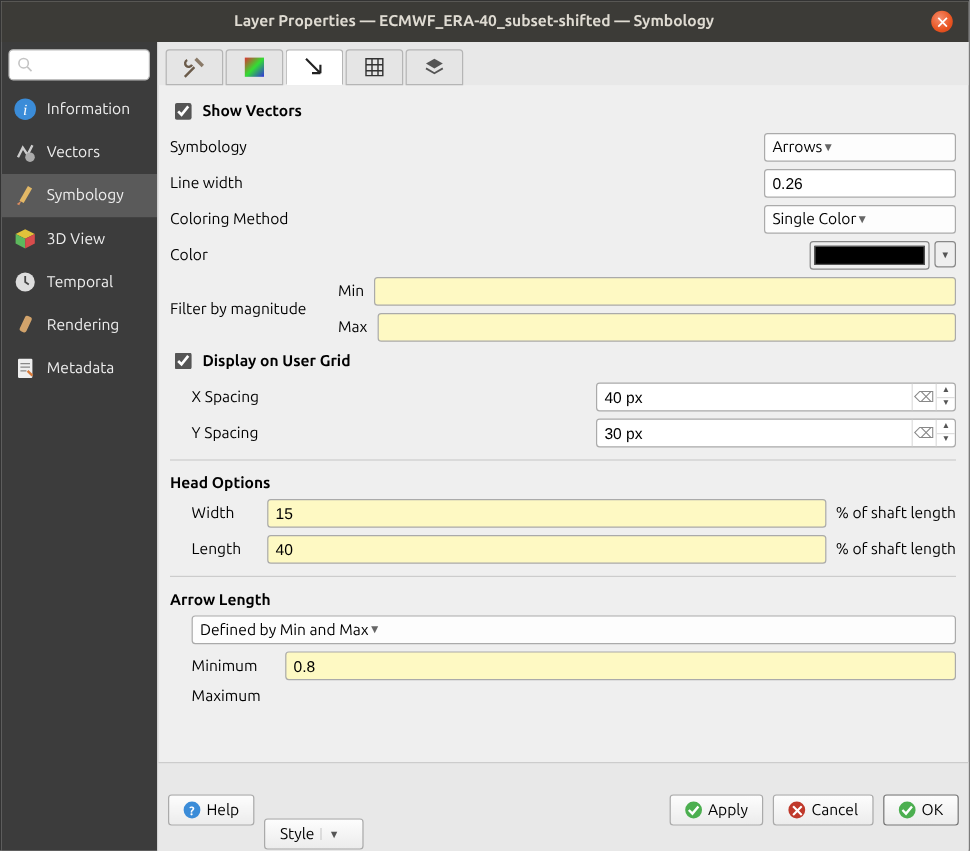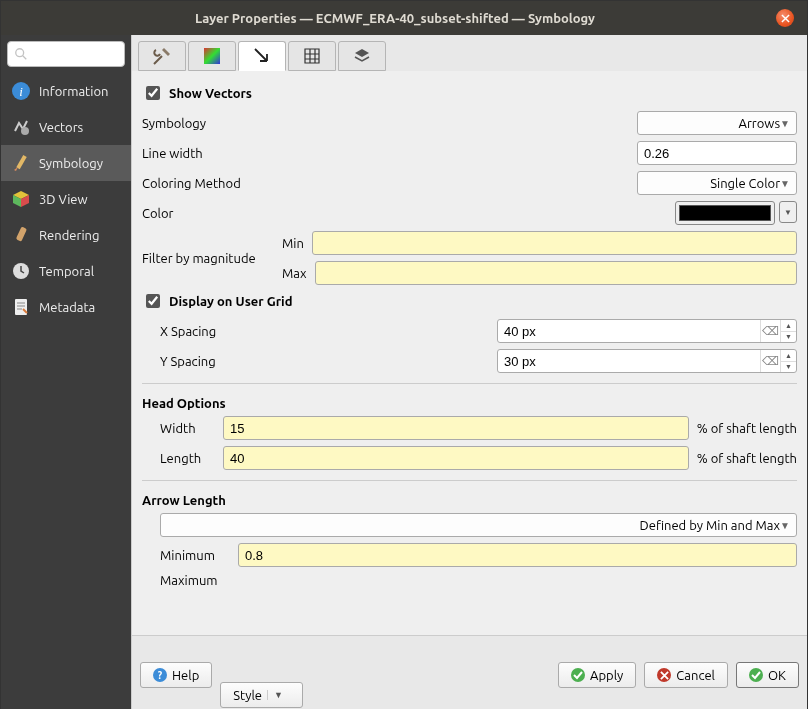--- a/index.html
+++ b/index.html
@@ -109,21 +109,21 @@
   }
   .form-row .lbl { width: 130px; flex-shrink:0; }
   .form-row .lbl-short { width: 80px; flex-shrink:0; }
   select, .dropdown {
     background: #fdfdfd;
     border: 1px solid #aaa;
     border-radius: 3px;
     height: 24px;
     padding: 0 6px;
     font-size: 13px;
-    display:flex;align-items:center;justify-content:flex-end;
+    display:flex;align-items:center;justify-content:flex-start;
     cursor:pointer;
   }
   .dropdown .chev { color:#666;font-size:10px; }
   .spin {
     display:flex;
     border: 1px solid #aaa;
     border-radius: 3px;
     height: 24px;
     background:#fff;
     align-items:stretch;
@@ -243,33 +243,33 @@
               <path d="M10 2 L18 6 L10 10 L2 6 Z" fill="#e2c23a"></path>
               <path d="M2 6 L10 10 L10 18 L2 14 Z" fill="#5db85d"></path>
               <path d="M18 6 L10 10 L10 18 L18 14 Z" fill="#d84c4c"></path>
             </svg>
         </span>
         <span>3D View</span>
       </div>
       <div class="nav-item">
         <span class="nav-icon">
           <svg viewBox="0 0 20 20" width="20" height="20">
-              <rect x="7" y="2" width="6" height="14" rx="2" fill="#d2a36b" transform="rotate(25 10 10)"></rect>
-            </svg>
-        </span>
-        <span>Rendering</span>
-      </div>
-      <div class="nav-item">
-        <span class="nav-icon">
-          <svg viewBox="0 0 20 20" width="20" height="20">
               <circle cx="10" cy="10" r="8" fill="#ddd"></circle>
               <path d="M10 5 L10 10 L13 12" stroke="#444" stroke-width="1.5" fill="none"></path>
             </svg>
         </span>
         <span>Temporal</span>
+      </div>
+      <div class="nav-item">
+        <span class="nav-icon">
+          <svg viewBox="0 0 20 20" width="20" height="20">
+              <rect x="7" y="2" width="6" height="14" rx="2" fill="#d2a36b" transform="rotate(25 10 10)"></rect>
+            </svg>
+        </span>
+        <span>Rendering</span>
       </div>
       <div class="nav-item">
         <span class="nav-icon">
           <svg viewBox="0 0 20 20" width="20" height="20">
               <rect x="4" y="2" width="12" height="16" rx="1" fill="#eee"></rect>
               <path d="M6 6 h8 M6 9 h8 M6 12 h5" stroke="#888" stroke-width="1"></path>
               <path d="M12 12 l4 4" stroke="#d87a3a" stroke-width="2"></path>
             </svg>
         </span>
         <span>Metadata</span>

